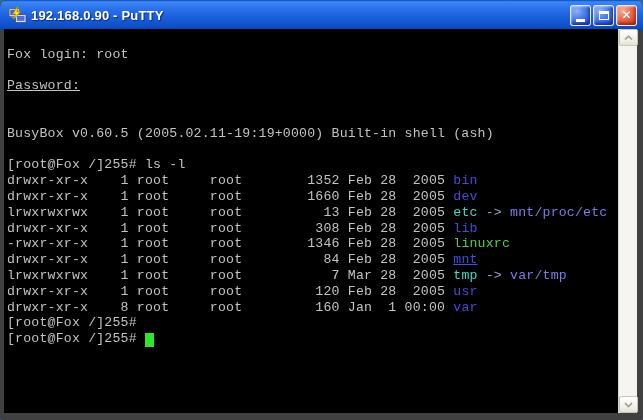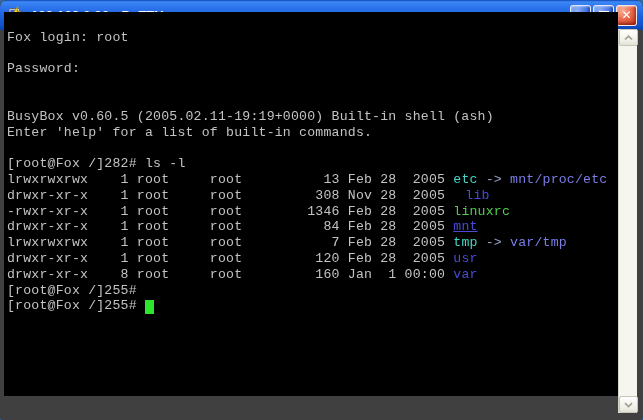--- a/index.html
+++ b/index.html
@@ -38,21 +38,21 @@
     box-shadow:inset -1px -2px 3px rgba(0,0,60,.45), inset 1px 1px 2px rgba(255,255,255,.5);
   }
   .tb-red{
     background:radial-gradient(circle at 30% 25%,#f6b09a 0%,#e96a4c 45%,#d34426 80%,#b03418 100%);
     box-shadow:inset -1px -2px 3px rgba(90,0,0,.5), inset 1px 1px 2px rgba(255,255,255,.55);
   }
   .glyph-min{display:block;width:9px;height:3px;background:#fff;margin-top:10px;}
   .glyph-max{display:block;width:10px;height:9px;border:1px solid #fff;border-top:3px solid #fff;background:transparent;}
   .glyph-close{font-size:12px;font-weight:bold;color:#fff;line-height:1;font-family:"DejaVu Sans",sans-serif;}
   .terminal{
-    position:absolute;left:4px;top:12px;width:614px;height:384px;
+    position:absolute;left:4px;top:29px;width:614px;height:384px;
     background:#000000;
     font-family:"Liberation Mono","DejaVu Sans Mono",monospace;
     font-size:13.2px;line-height:15.8px;letter-spacing:.2px;
     padding:2px 0 0 3px;
     overflow:hidden;cursor:text;
   }
   .term-line{white-space:pre;height:15.8px;}
   .cursor{display:inline-block;width:9px;height:14px;vertical-align:-2px;}
   .scrollbar{
     position:absolute;right:6px;top:29px;width:19px;height:384px;
@@ -95,32 +95,33 @@
       <button class="tb-btn tb-red" aria-label="close">
         <span class="glyph-close">✕</span>
       </button>
     </div>
   </div>
 
   <div class="terminal">
       <div class="term-line">&nbsp;</div>
       <div class="term-line"><span style="color: rgb(195, 195, 195);">Fox login: root</span></div>
       <div class="term-line">&nbsp;</div>
-      <div class="term-line"><span style="color: rgb(195, 195, 195);">Password:</span></div>
+      <div class="term-line"><span style="color: rgb(195, 195, 195); text-decoration: underline;">Password:</span></div>
       <div class="term-line">&nbsp;</div>
       <div class="term-line">&nbsp;</div>
       <div class="term-line"><span style="color: rgb(195, 195, 195);">BusyBox v0.60.5 (2005.02.11-19:19+0000) Built-in shell (ash)</span></div>
-      <div class="term-line"><span style="color: rgb(195, 195, 195);">Enter 'help' for a list of built-in commands.</span></div>
       <div class="term-line">&nbsp;</div>
-      <div class="term-line"><span style="color: rgb(195, 195, 195);">[root@Fox /]282# ls -l</span></div>
+      <div class="term-line"><span style="color: rgb(195, 195, 195);">[root@Fox /]255# ls -l</span></div>
+      <div class="term-line"><span style="color: rgb(195, 195, 195);">drwxr-xr-x    1 root     root        1352 Feb 28  2005 </span><span style="color: rgb(74, 74, 216);">bin</span></div>
+      <div class="term-line"><span style="color: rgb(195, 195, 195);">drwxr-xr-x    1 root     root        1660 Feb 28  2005 </span><span style="color: rgb(74, 74, 216);">dev</span></div>
       <div class="term-line"><span style="color: rgb(195, 195, 195);">lrwxrwxrwx    1 root     root          13 Feb 28  2005 </span><span style="color: rgb(69, 214, 198);">etc</span><span style="color: rgb(152, 162, 198);"> -&gt; </span><span style="color: rgb(122, 125, 230);">mnt/proc/etc</span></div>
-      <div class="term-line"><span style="color: rgb(195, 195, 195);">drwxr-xr-x    1 root     root         308 Nov 28  2005 </span><span style="color: rgb(74, 74, 216); margin-left: 12px;">lib</span></div>
+      <div class="term-line"><span style="color: rgb(195, 195, 195);">drwxr-xr-x    1 root     root         308 Feb 28  2005 </span><span style="color: rgb(74, 74, 216);">lib</span></div>
       <div class="term-line"><span style="color: rgb(195, 195, 195); text-align: center;">-rwxr-xr-x    1 root     root        1346 Feb 28  2005 </span><span style="color: rgb(79, 207, 79);">linuxrc</span></div>
       <div class="term-line"><span style="color: rgb(195, 195, 195);">drwxr-xr-x    1 root     root          84 Feb 28  2005 </span><span style="color: rgb(74, 74, 216); text-decoration: underline;">mnt</span></div>
-      <div class="term-line"><span style="color: rgb(195, 195, 195);">lrwxrwxrwx    1 root     root           7 Feb 28  2005 </span><span style="color: rgb(69, 214, 198);">tmp</span><span style="color: rgb(152, 162, 198);"> -&gt; </span><span style="color: rgb(122, 125, 230);">var/tmp</span></div>
+      <div class="term-line"><span style="color: rgb(195, 195, 195);">lrwxrwxrwx    1 root     root           7 Mar 28  2005 </span><span style="color: rgb(69, 214, 198);">tmp</span><span style="color: rgb(152, 162, 198);"> -&gt; </span><span style="color: rgb(122, 125, 230);">var/tmp</span></div>
       <div class="term-line"><span style="color: rgb(195, 195, 195); text-align: center;">drwxr-xr-x    1 root     root         120 Feb 28  2005 </span><span style="color: rgb(74, 74, 216);">usr</span></div>
       <div class="term-line"><span style="color: rgb(195, 195, 195);">drwxr-xr-x    8 root     root         160 Jan  1 00:00 </span><span style="color: rgb(74, 74, 216);">var</span></div>
       <div class="term-line"><span style="color: rgb(195, 195, 195);">[root@Fox /]255#</span></div>
       <div class="term-line"><span style="color: rgb(195, 195, 195);">[root@Fox /]255# </span><span class="cursor" style="background: rgb(46, 229, 46);">&nbsp;</span></div>
     </div>
 
   <div class="scrollbar">
     <button class="sb-btn">
       <svg width="9" height="6">
         <polyline points="1,4.5 4.5,1.2 8,4.5" stroke="#a0a094" stroke-width="1.7" fill="none"></polyline>

